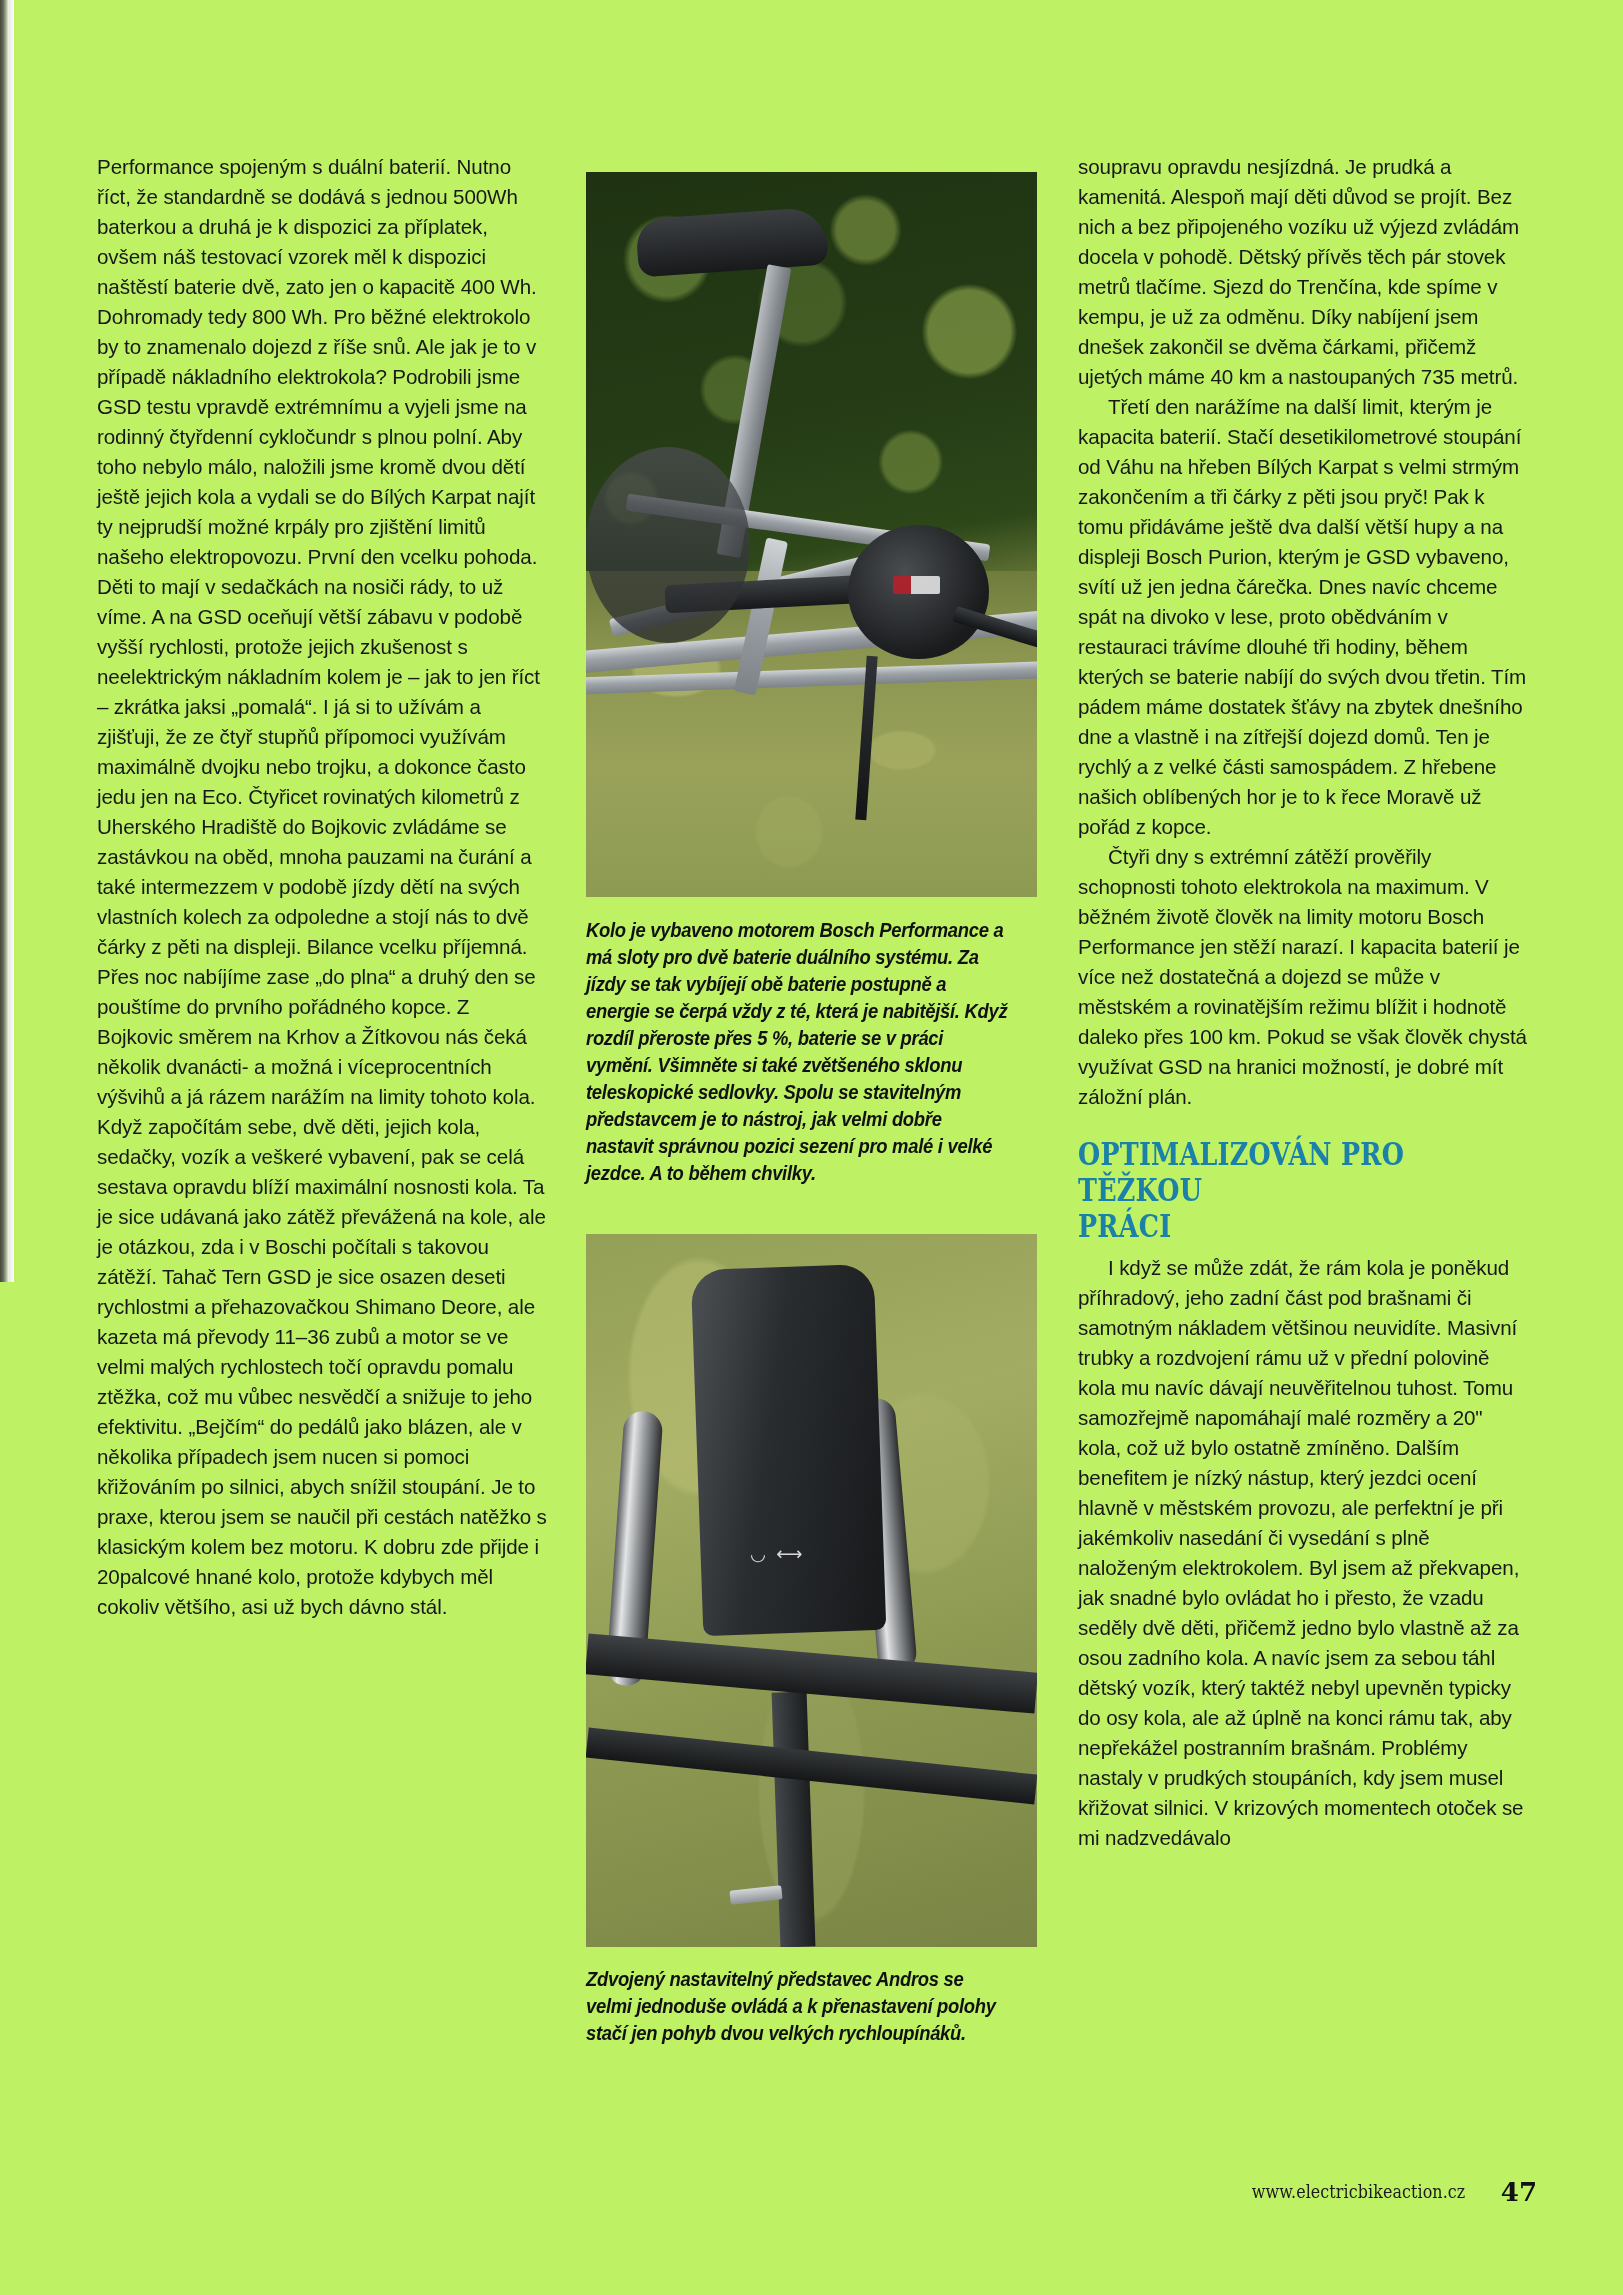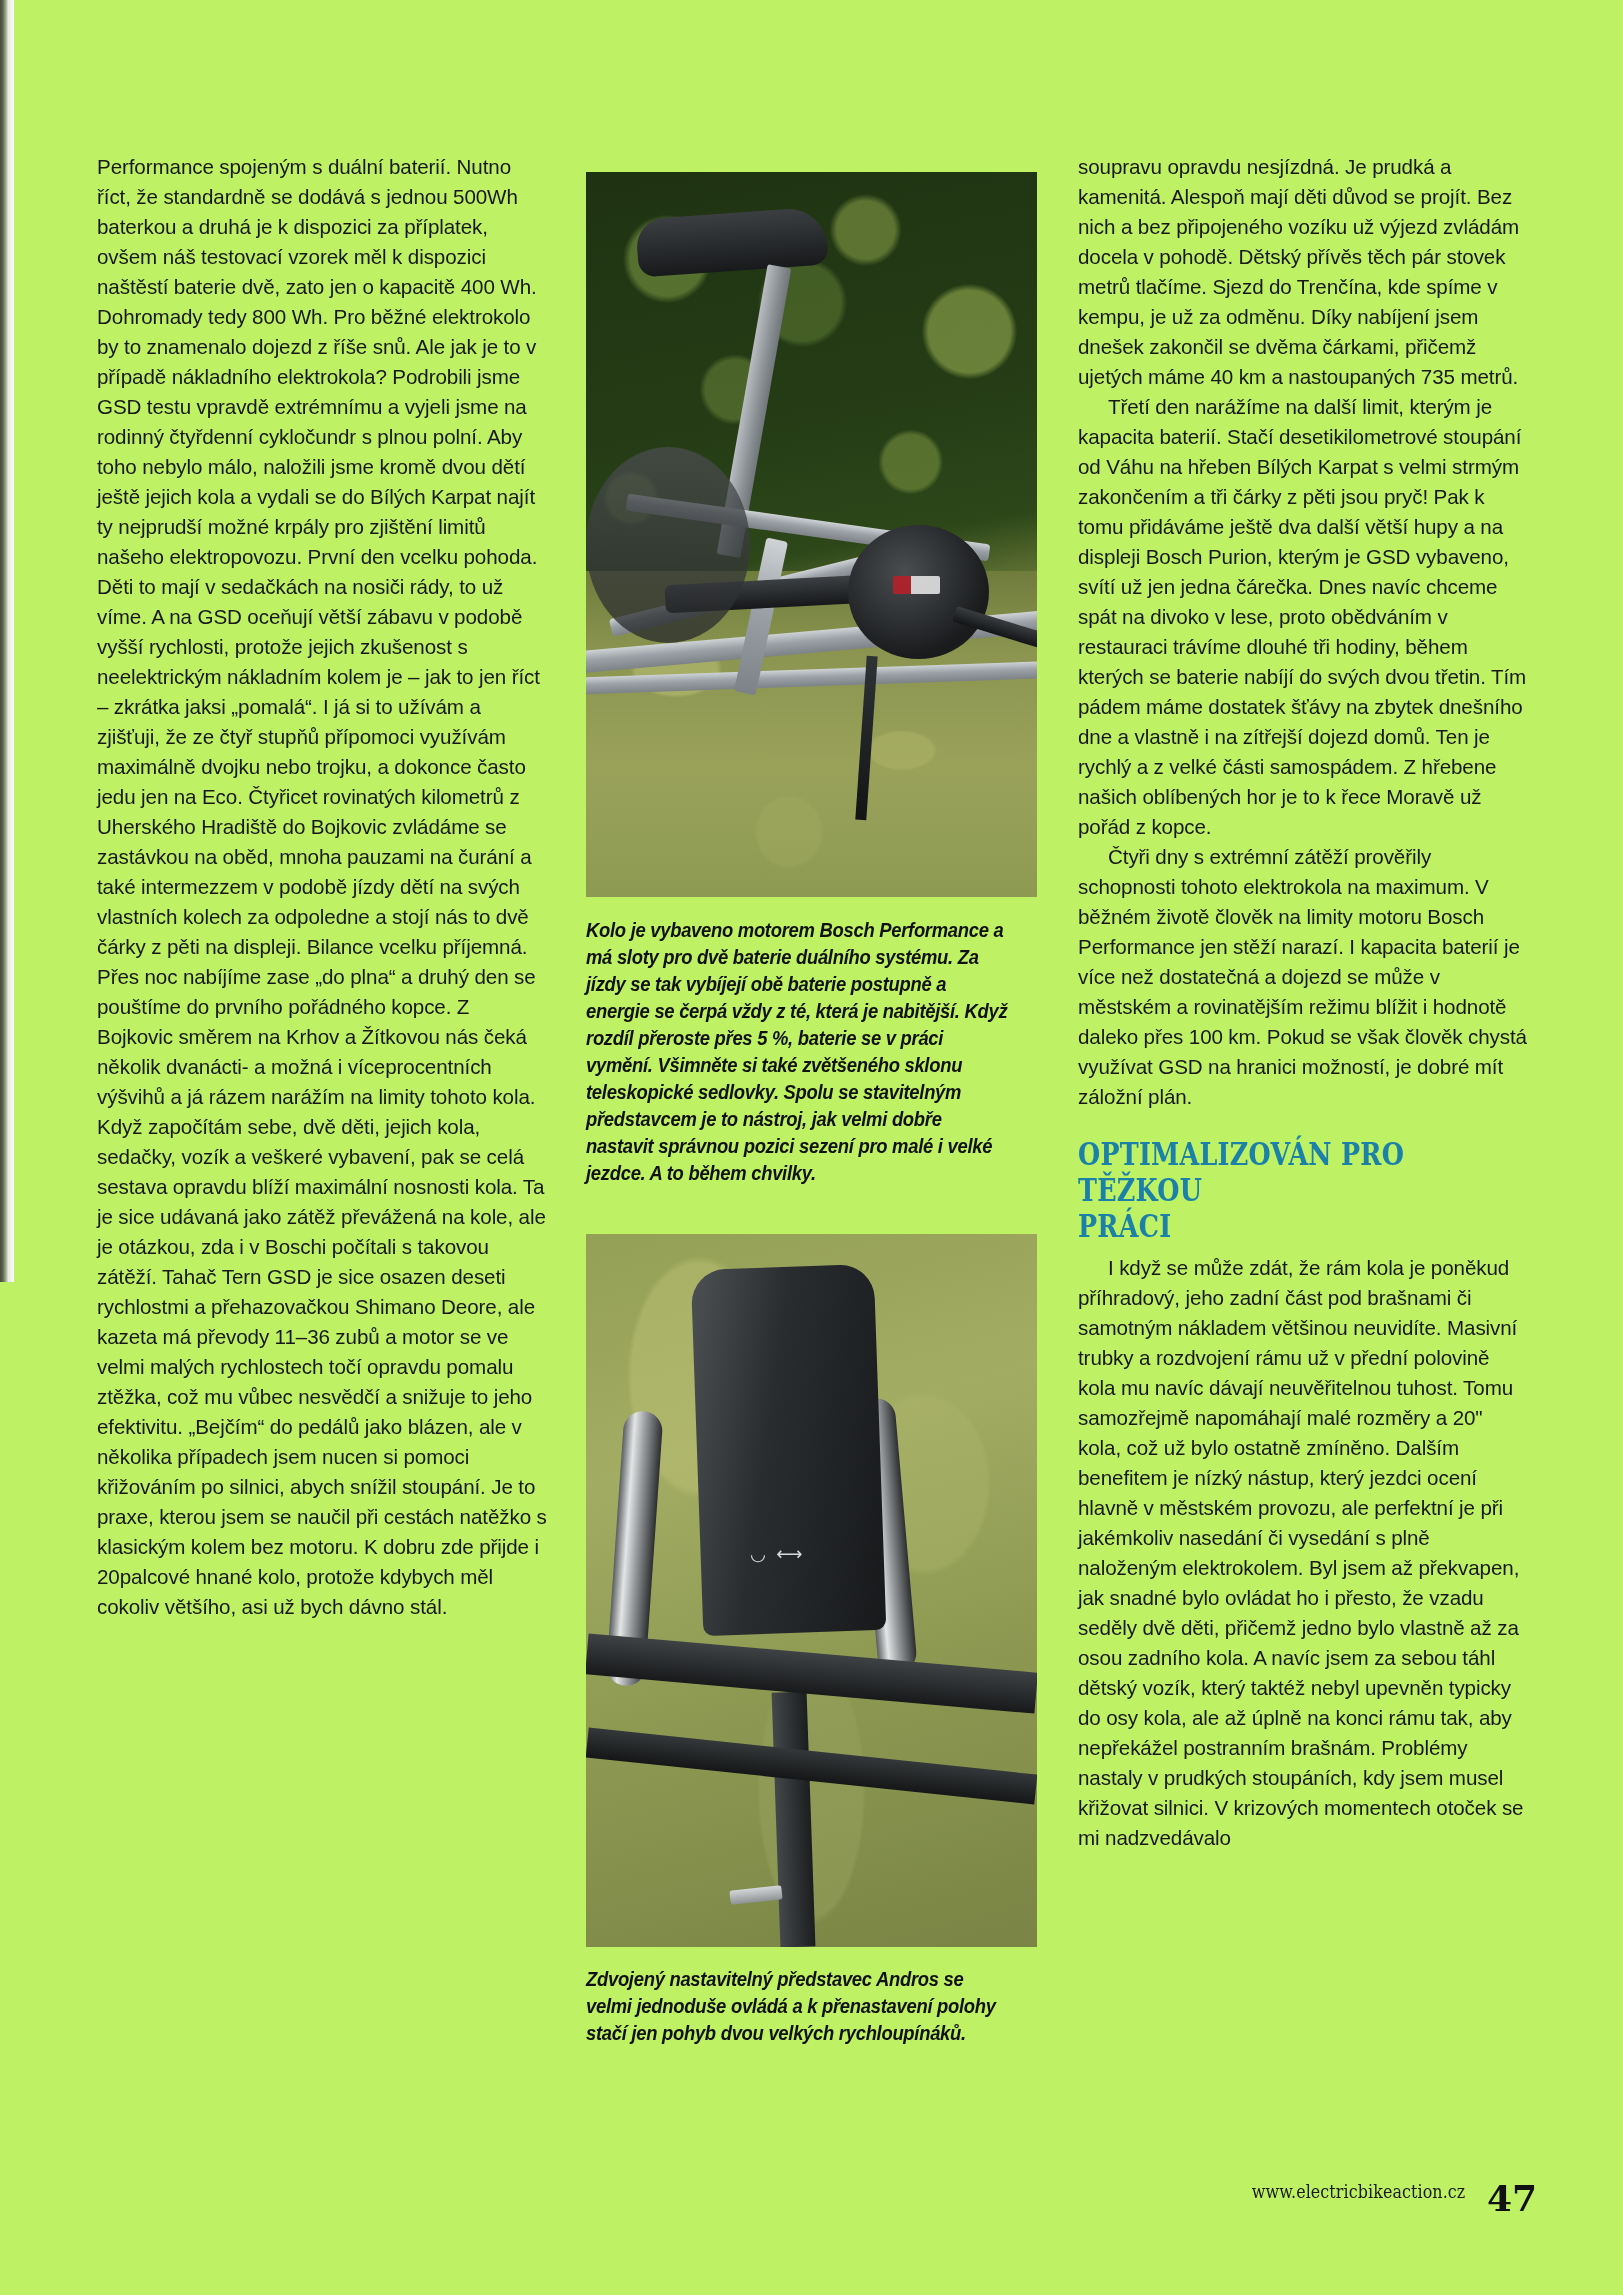--- a/index.html
+++ b/index.html
@@ -252,21 +252,21 @@
     color: #1b1b1b;
     transform: scaleX(.9);
     transform-origin: right top;
   }
   .footer-page {
     position: absolute;
     right: 0;
     top: 0;
     font-family: "DejaVu Serif", serif;
     font-weight: bold;
-    font-size: 36px;
+    font-size: 26px;
     color: #111111;
   }
 </style>
 </head>
 <body>
 
 <div class="page">
 
   <div class="scan-edge"></div>
   <div class="scan-edge2"></div>

